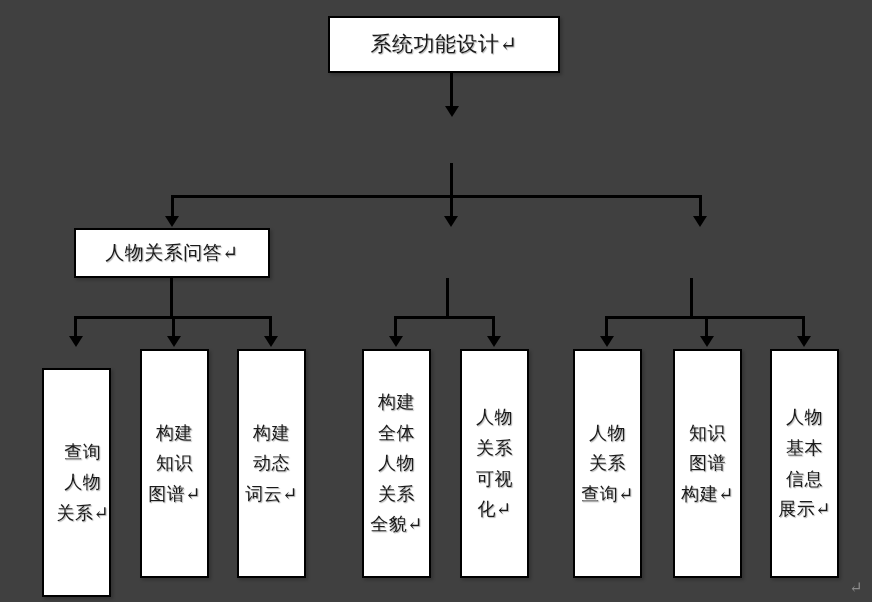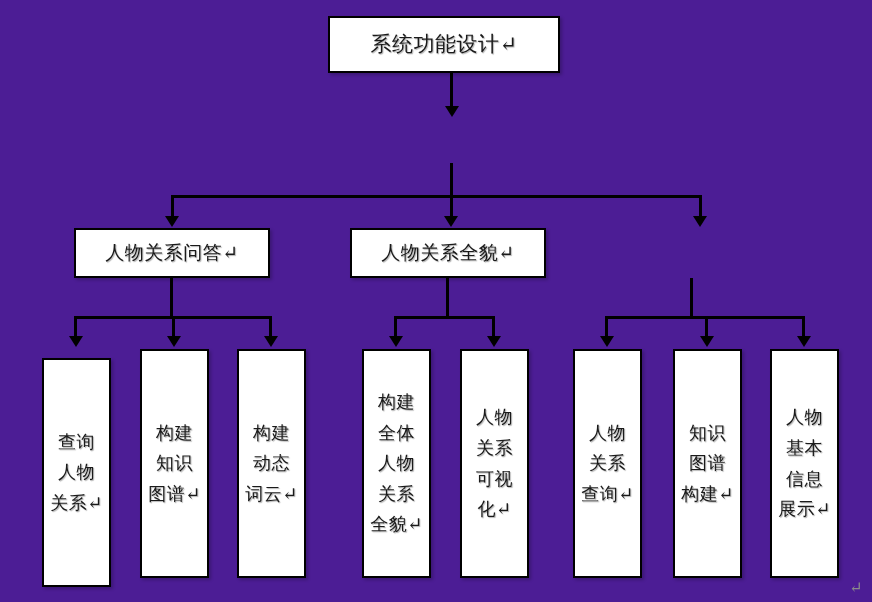--- a/index.html
+++ b/index.html
@@ -7,21 +7,21 @@
     padding: 0;
     background: #ffffff;
   }
   body {
     font-family: "DejaVu Serif", "Liberation Serif", serif;
   }
   #canvas {
     position: relative;
     width: 872px;
     height: 602px;
-    background: #4c1d95;
+    background: #404040;
     overflow: hidden;
   }
   
   .node {
     position: absolute;
     box-sizing: border-box;
     border: 2px solid #000000;
     background: #ffffff;
     display: flex;
     align-items: center;
@@ -90,23 +90,20 @@
   <div class="conn vline" style="left:450px; top:195px; height:24px;"></div>
   <div class="arrow" style="left:444px; top:216px;"></div>
 
   <div class="conn vline" style="left:699px; top:195px; height:24px;"></div>
   <div class="arrow" style="left:693px; top:216px;"></div>
 
   <div class="node lvl3" style="left:74px; top:228px; width:196px; height:50px;">
     <span class="label">人物关系问答↵</span>
   </div>
 
-  <div class="node lvl3" style="left:350px; top:228px; width:196px; height:50px;">
-    <span class="label">人物关系全貌↵</span>
-  </div>
 
 
   <div class="conn vline" style="left:170px; top:278px; height:40px;"></div>
   <div class="conn hline" style="left:74px; top:316px; width:198px;"></div>
 
   <div class="conn vline" style="left:74px; top:316px; height:21px;"></div>
   <div class="arrow" style="left:69px; top:336px;"></div>
 
   <div class="conn vline" style="left:172px; top:316px; height:21px;"></div>
   <div class="arrow" style="left:167px; top:336px;"></div>
@@ -128,21 +125,21 @@
 
   <div class="conn vline" style="left:605px; top:316px; height:21px;"></div>
   <div class="arrow" style="left:600px; top:336px;"></div>
 
   <div class="conn vline" style="left:705px; top:316px; height:21px;"></div>
   <div class="arrow" style="left:700px; top:336px;"></div>
 
   <div class="conn vline" style="left:802px; top:316px; height:21px;"></div>
   <div class="arrow" style="left:797px; top:336px;"></div>
 
-  <div class="node leaf" style="left:42px; top:358px; width:69px; height:229px;">
+  <div class="node leaf" style="left:42px; top:368px; width:69px; height:229px;justify-content:flex-end;">
     <span class="label">查询
 人物
 关系↵</span>
   </div>
   <div class="node leaf" style="left:140px; top:349px; width:69px; height:229px;">
     <span class="label">构建
 知识
 图谱↵</span>
   </div>
   <div class="node leaf" style="left:237px; top:349px; width:69px; height:229px;">

